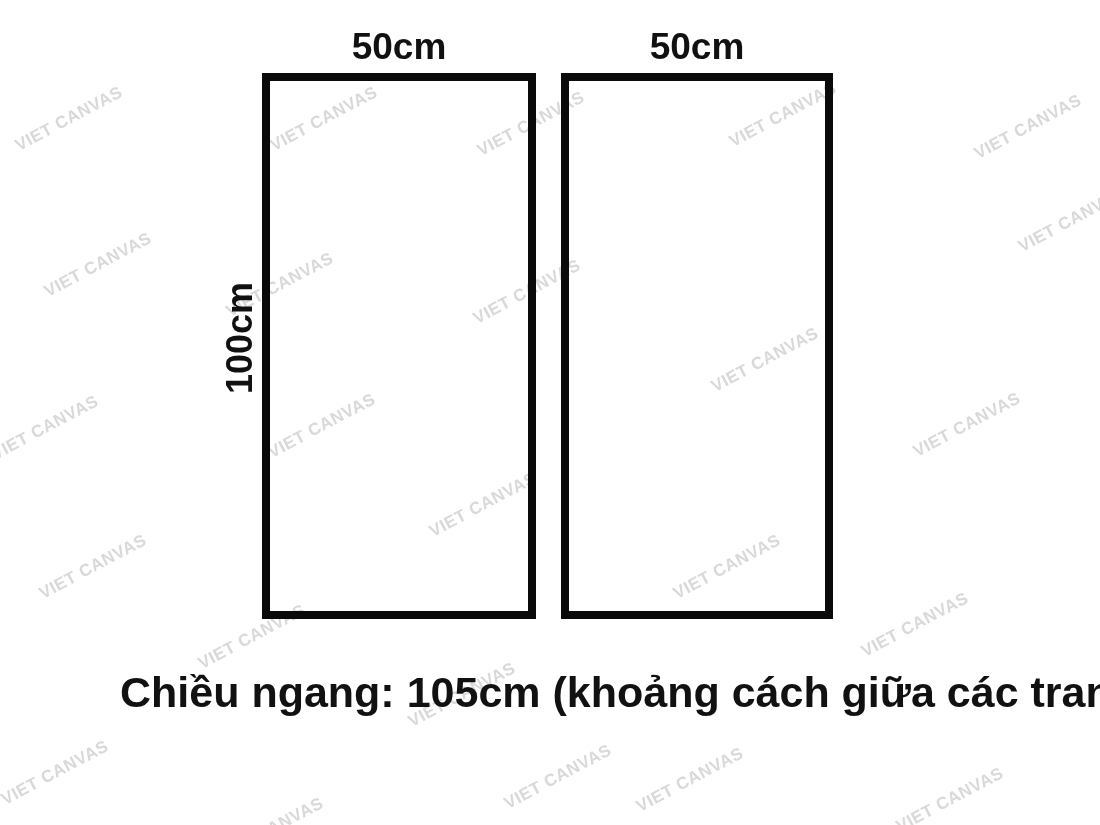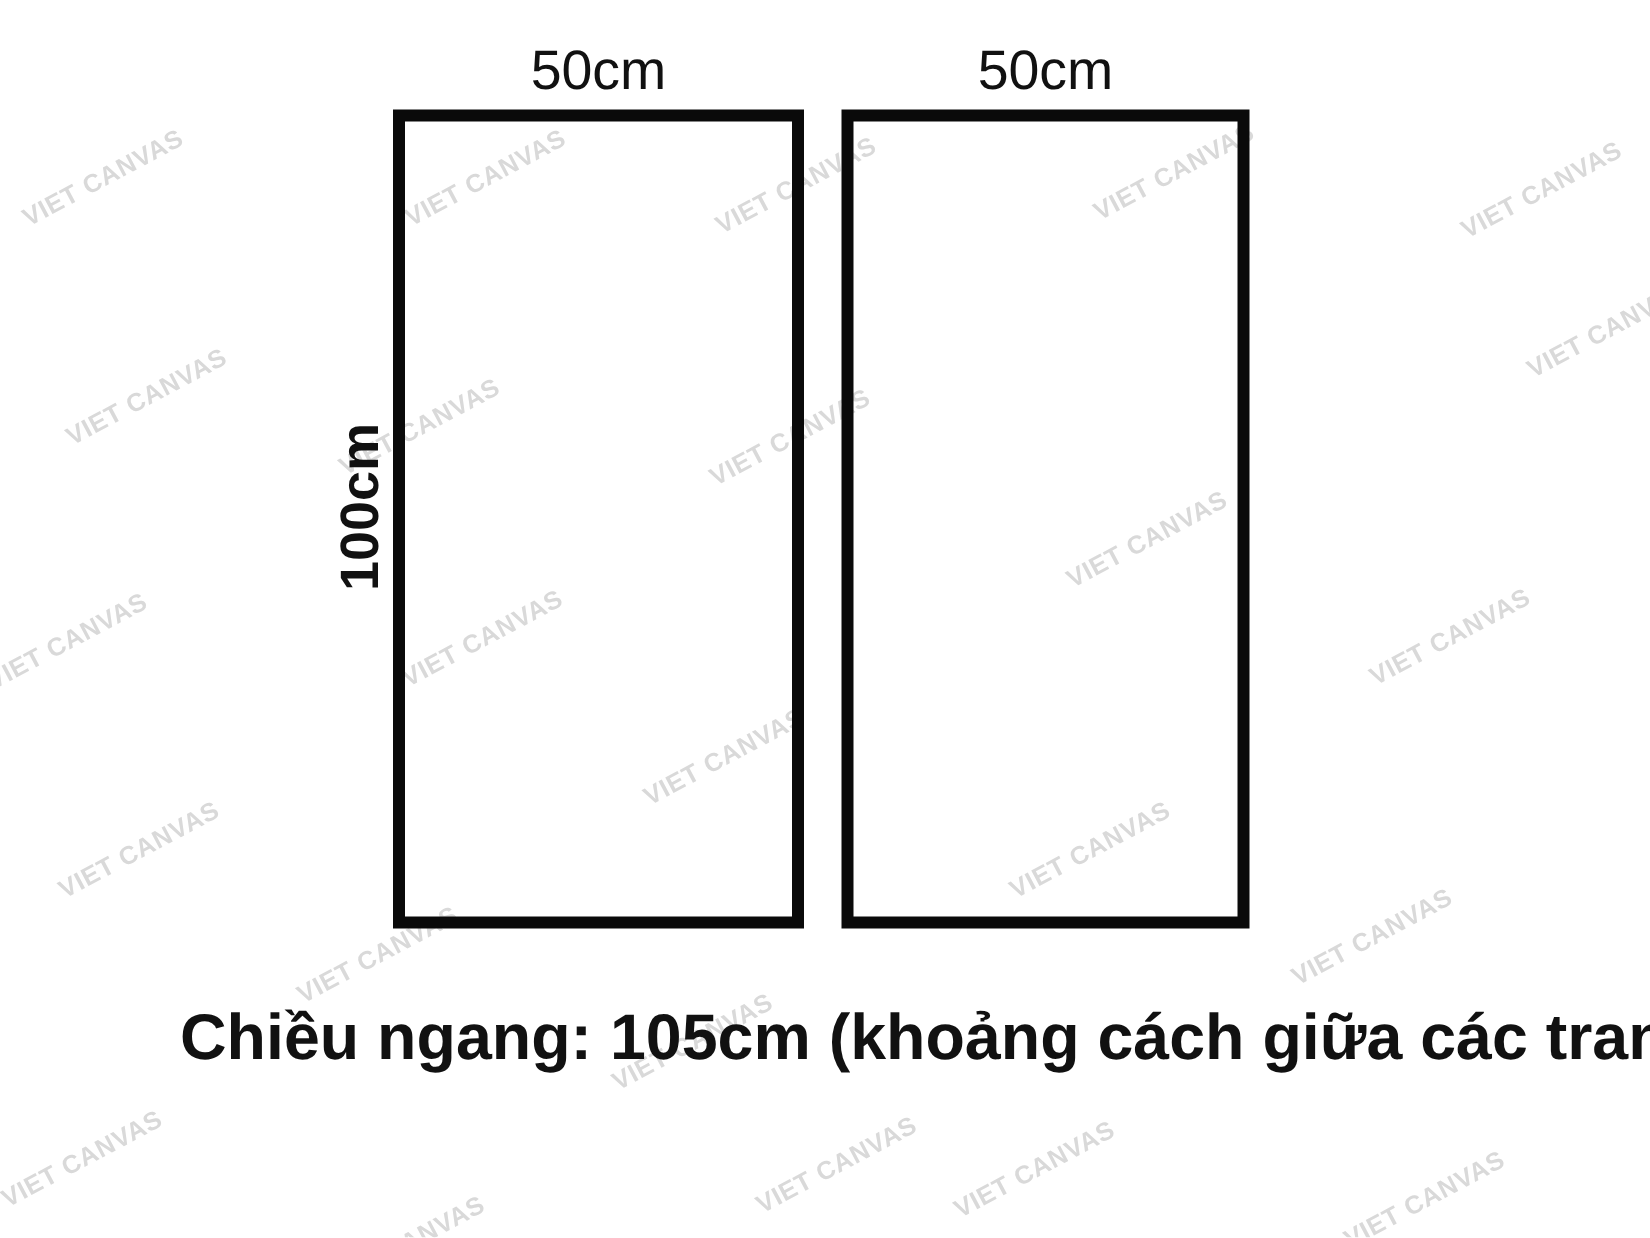--- a/index.html
+++ b/index.html
@@ -36,21 +36,21 @@
   }
   .frame {
     position: absolute;
     box-sizing: border-box;
     background: transparent;
   }
   .width-label {
     position: absolute;
     transform: translateX(-50%);
     font-size: 37px;
-    font-weight: normal;
+    font-weight: bold;
     white-space: nowrap;
   }
   .height-label {
     position: absolute;
     transform: translate(-50%, -50%) rotate(-90deg);
     font-size: 36px;
     font-weight: bold;
     white-space: nowrap;
   }
   .caption {

